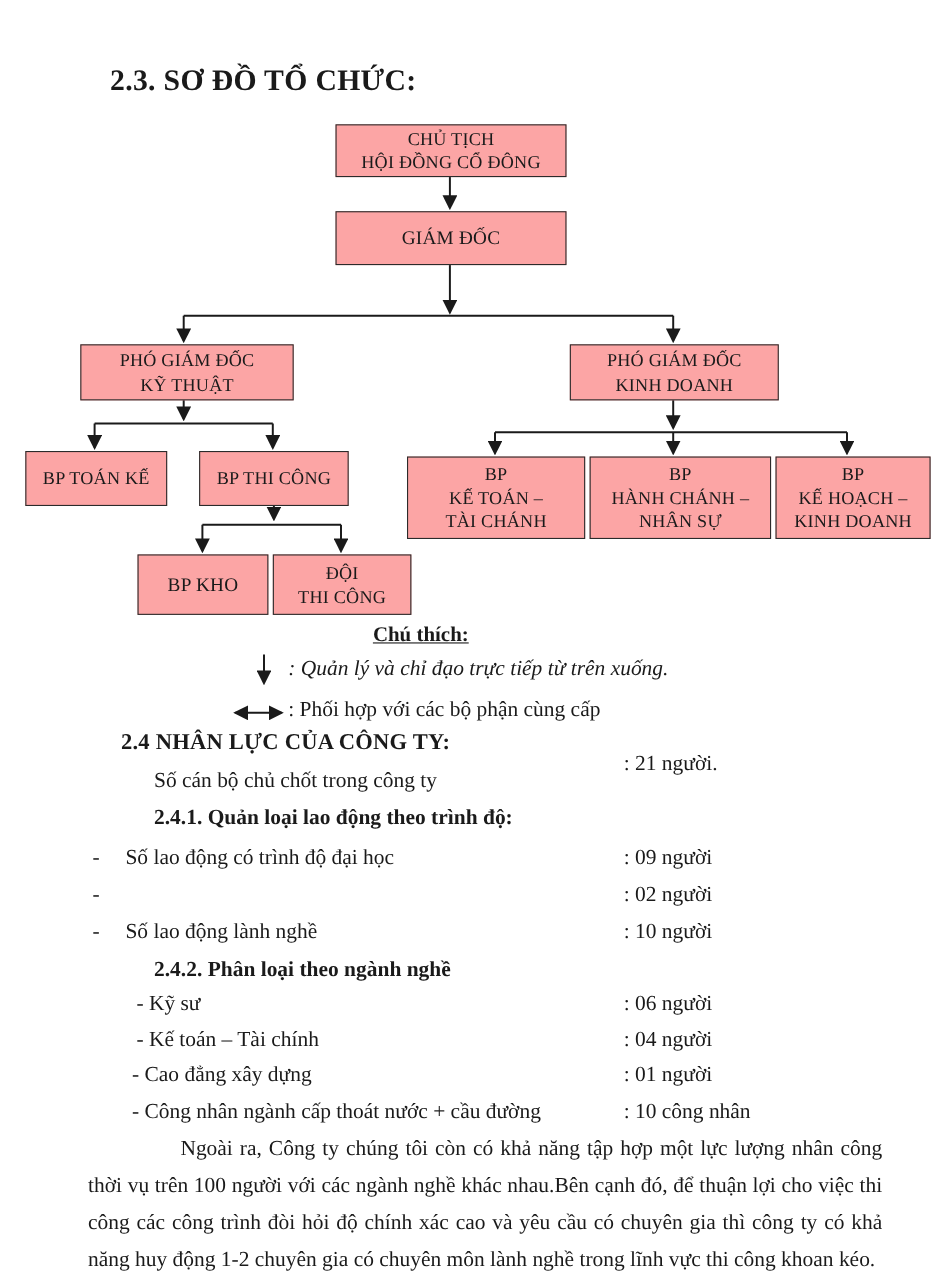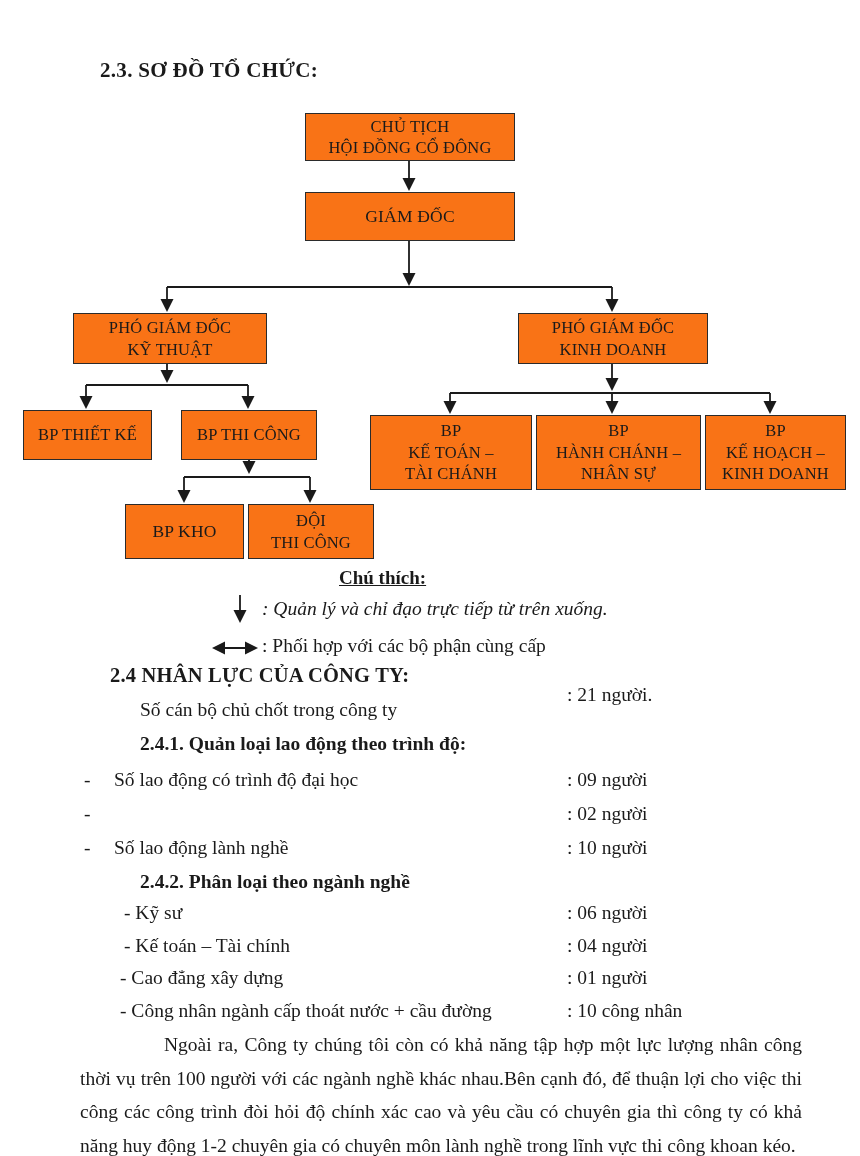--- a/index.html
+++ b/index.html
@@ -1,21 +1,21 @@
 <!DOCTYPE html>
 <html><head>
 <meta charset="utf-8">
 <style>
   html,body{margin:0;padding:0;background:#ffffff;}
   .page{position:relative;width:860px;height:1156px;background:#ffffff;
         font-family:"Liberation Serif",serif;color:#1a1a1a;overflow:hidden;}
   .t{position:absolute;white-space:nowrap;}
-  .section-title{left:100px;top:58px;font-size:21px;font-weight:bold;letter-spacing:.3px;}
+  .section-title{left:100px;top:58px;font-size:27px;font-weight:bold;letter-spacing:.3px;}
   
-  .node{position:absolute;border:1.6px solid #2b2b2b;background:#f97316;
+  .node{position:absolute;border:1.6px solid #2b2b2b;background:#fca5a5;
         display:flex;align-items:center;justify-content:center;text-align:center;
         white-space:pre-line;font-size:16.5px;line-height:1.3;letter-spacing:.2px;}
   .n-chairman{left:305px;top:113px;width:208px;height:46px;}
   .n-director{left:305px;top:192px;width:208px;height:47px;font-size:17.5px;}
   .n-dep-tech{left:73px;top:313px;width:192px;height:49px;}
   .n-dep-biz{left:518px;top:313px;width:188px;height:49px;}
   .n-design{left:23px;top:410px;width:127px;height:48px;}
   .n-constr{left:181px;top:410px;width:134px;height:48px;}
   .n-acct{left:370px;top:415px;width:160px;height:73px;}
   .n-admin{left:536px;top:415px;width:163px;height:73px;}
@@ -69,21 +69,21 @@
     <line class="cl" x1="310" y1="477" x2="310" y2="501" marker-end="url(#arw)"></line>
   </svg>
 
   <div class="node n-chairman">CHỦ TỊCH
 HỘI ĐỒNG CỔ ĐÔNG</div>
   <div class="node n-director">GIÁM ĐỐC</div>
   <div class="node n-dep-tech">PHÓ GIÁM ĐỐC
 KỸ THUẬT</div>
   <div class="node n-dep-biz">PHÓ GIÁM ĐỐC
 KINH DOANH</div>
-  <div class="node n-design">BP THIẾT KẾ</div>
+  <div class="node n-design">BP TOÁN KẾ</div>
   <div class="node n-constr">BP THI CÔNG</div>
   <div class="node n-acct">BP
 KẾ TOÁN –
 TÀI CHÁNH</div>
   <div class="node n-admin">BP
 HÀNH CHÁNH –
 NHÂN SỰ</div>
   <div class="node n-plan">BP
 KẾ HOẠCH –
 KINH DOANH</div>

